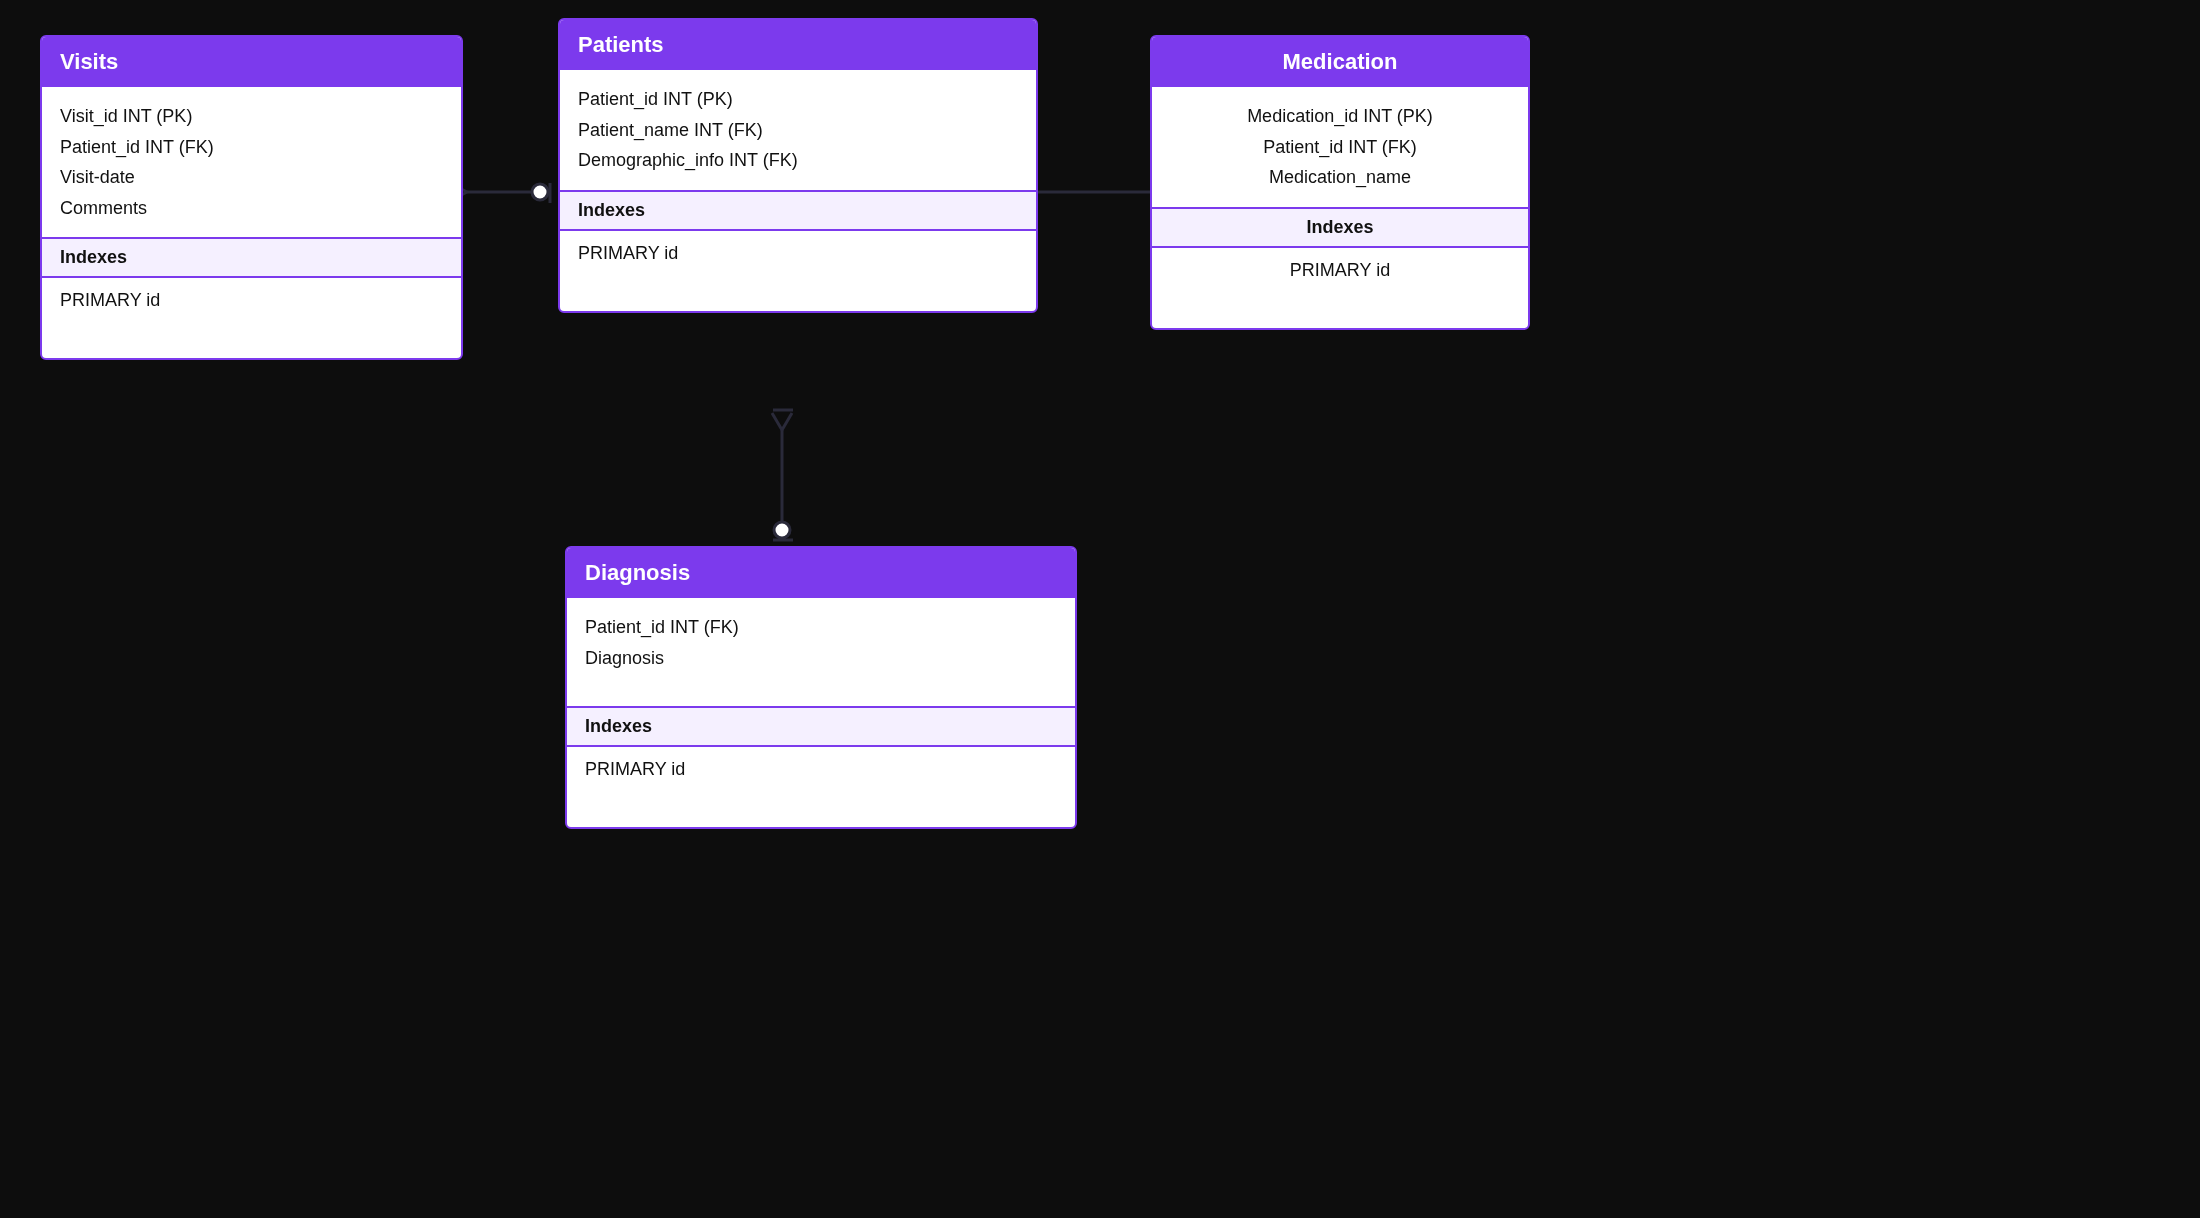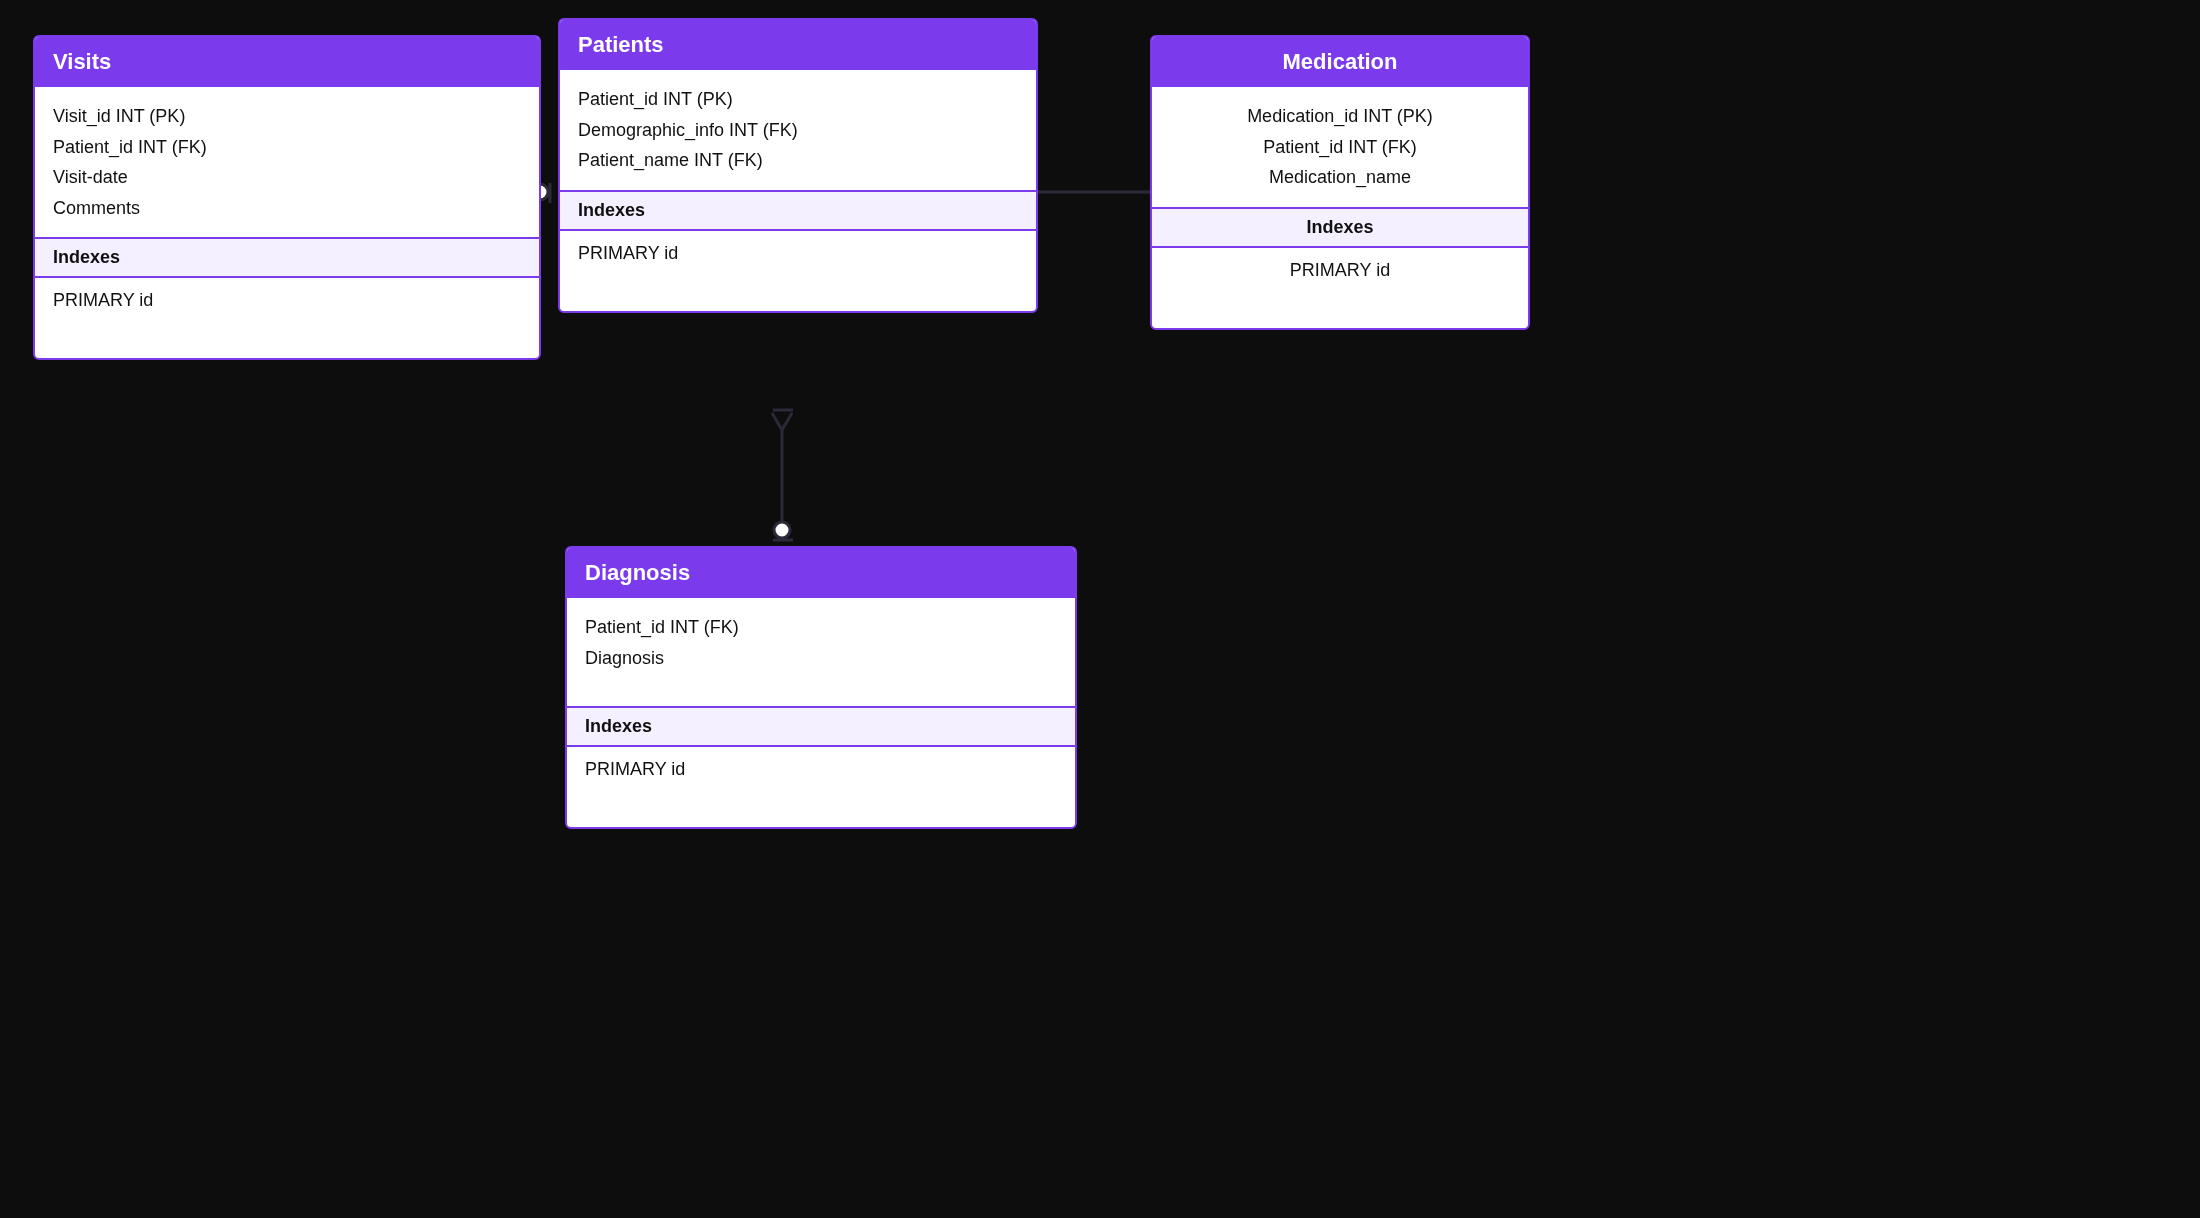--- a/index.html
+++ b/index.html
@@ -99,40 +99,40 @@
   <line x1="772" y1="413" x2="782" y2="430" stroke="#2a2a3a" stroke-width="3"></line>
   <line x1="792" y1="413" x2="782" y2="430" stroke="#2a2a3a" stroke-width="3"></line>
   <line x1="782" y1="412" x2="782" y2="412" stroke="#2a2a3a" stroke-width="3"></line>
   <line x1="773" y1="410" x2="793" y2="410" stroke="#2a2a3a" stroke-width="3"></line>
 
   <circle cx="782" cy="530" r="8" fill="white" stroke="#2a2a3a" stroke-width="3"></circle>
 
   <line x1="773" y1="540" x2="793" y2="540" stroke="#2a2a3a" stroke-width="3"></line>
 </svg>
 
-<div class="table-card" style="left: 33px; top: 35px; width: 508px;">
+<div class="table-card" style="left: 40px; top: 35px; width: 423px;">
   <div class="table-header">Visits</div>
   <div class="table-fields">
     <div class="field">Visit_id INT (PK)</div>
     <div class="field">Patient_id INT (FK)</div>
     <div class="field">Visit-date</div>
     <div class="field">Comments</div>
   </div>
   <div class="indexes-header">Indexes</div>
   <div class="indexes-body">
     <div class="field">PRIMARY id</div>
   </div>
 </div>
 
 <div class="table-card" style="left: 558px; top: 18px; width: 480px;">
   <div class="table-header">Patients</div>
   <div class="table-fields">
     <div class="field">Patient_id INT (PK)</div>
+    <div class="field">Patient_name INT (FK)</div>
     <div class="field">Demographic_info INT (FK)</div>
-    <div class="field">Patient_name INT (FK)</div>
   </div>
   <div class="indexes-header">Indexes</div>
   <div class="indexes-body">
     <div class="field">PRIMARY id</div>
   </div>
 </div>
 
 <div class="table-card" style="left: 1150px; top: 35px; width: 380px; text-align: center;">
   <div class="table-header">Medication</div>
   <div class="table-fields">

